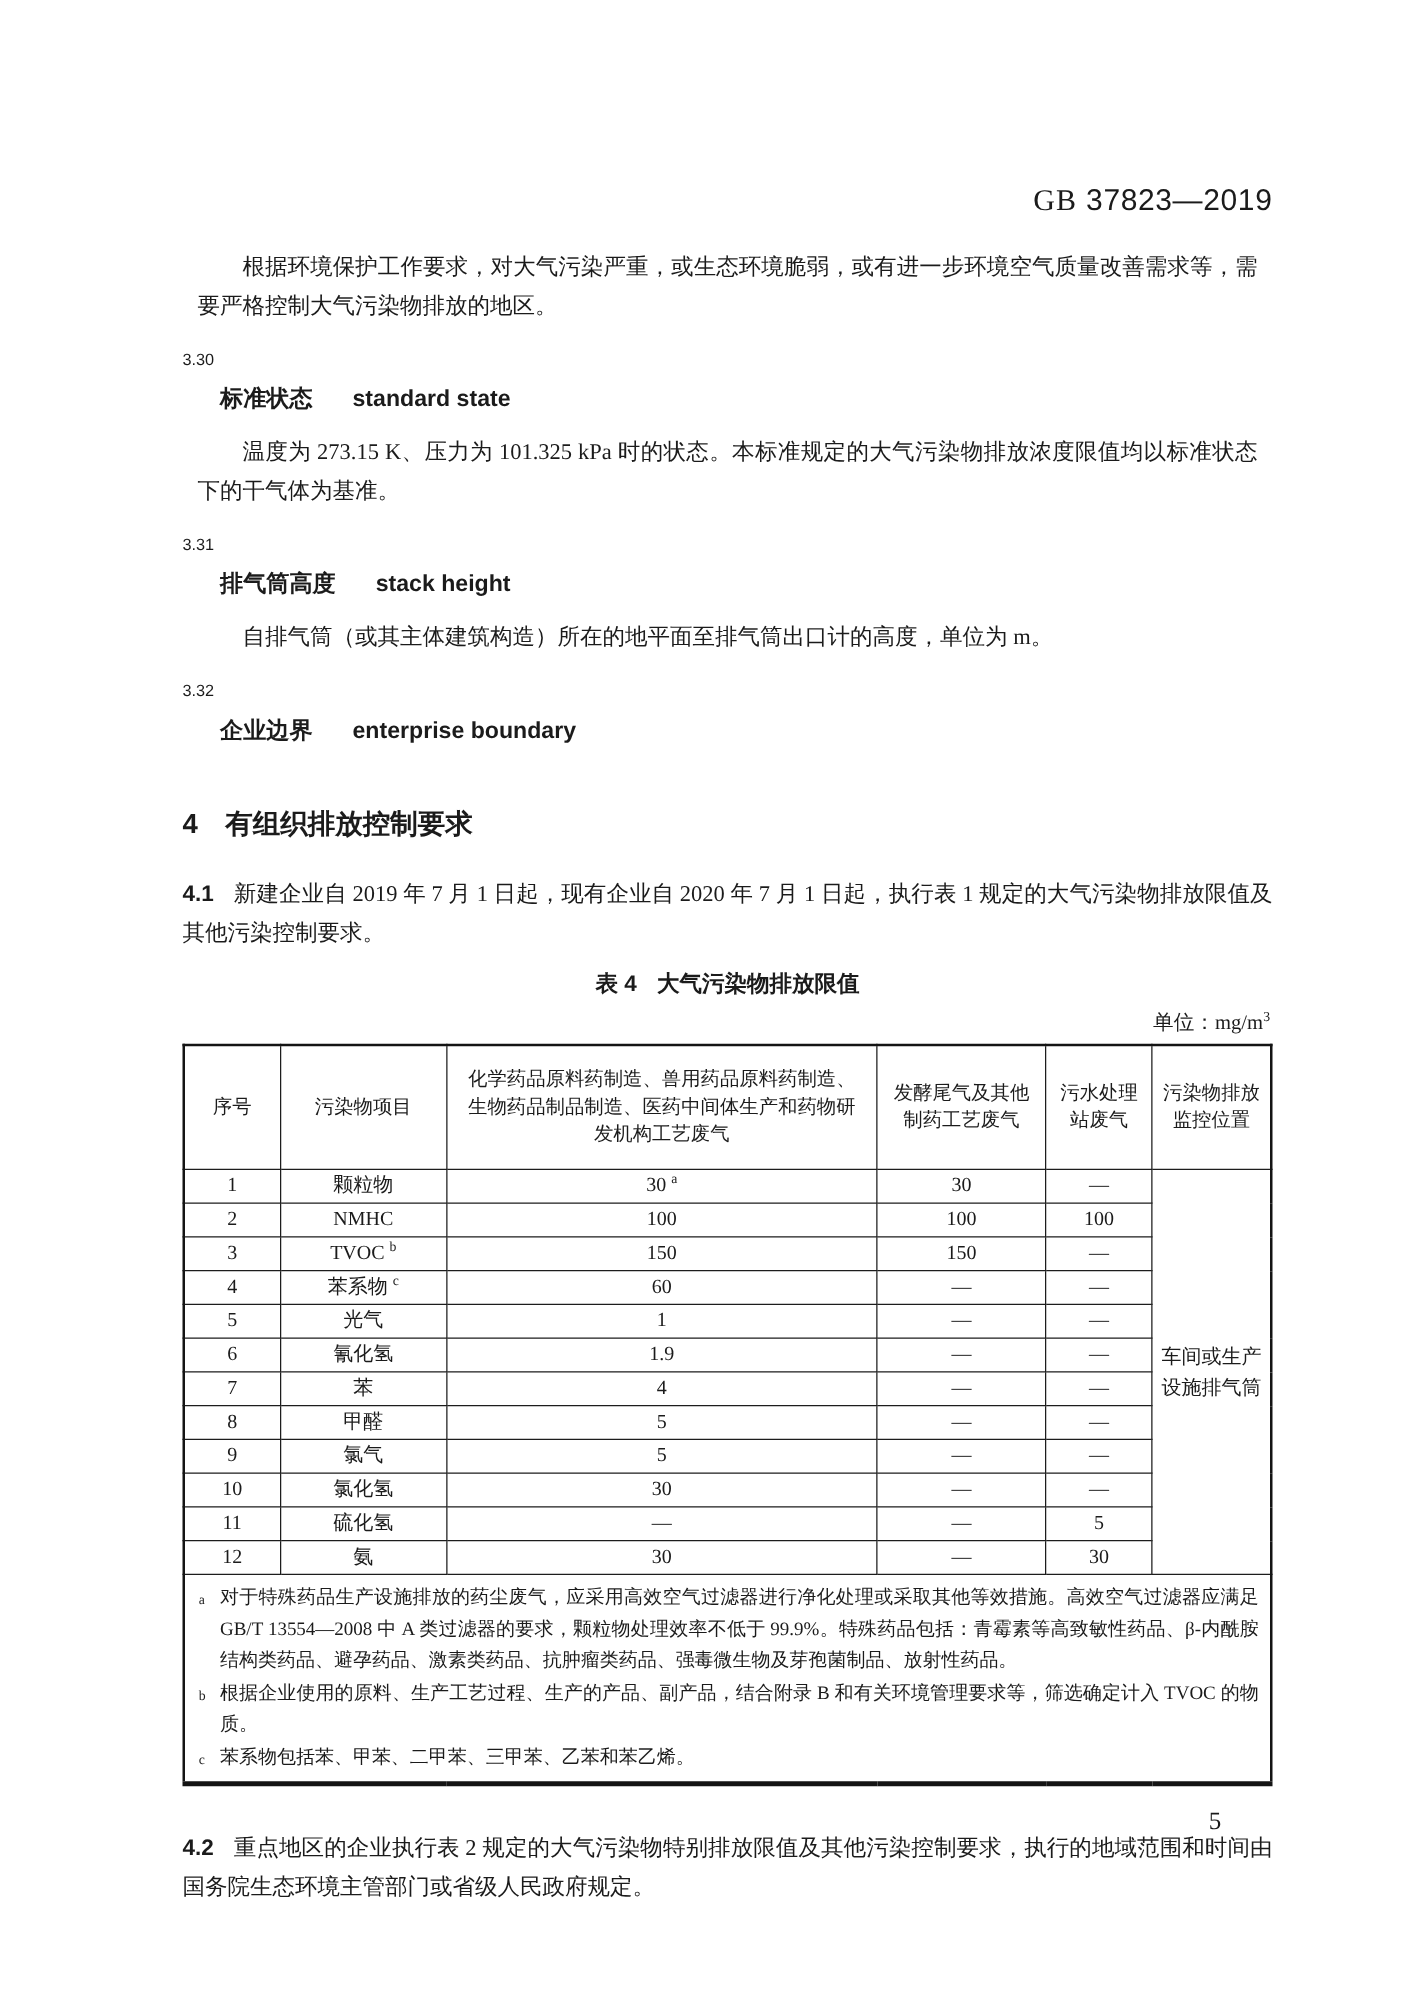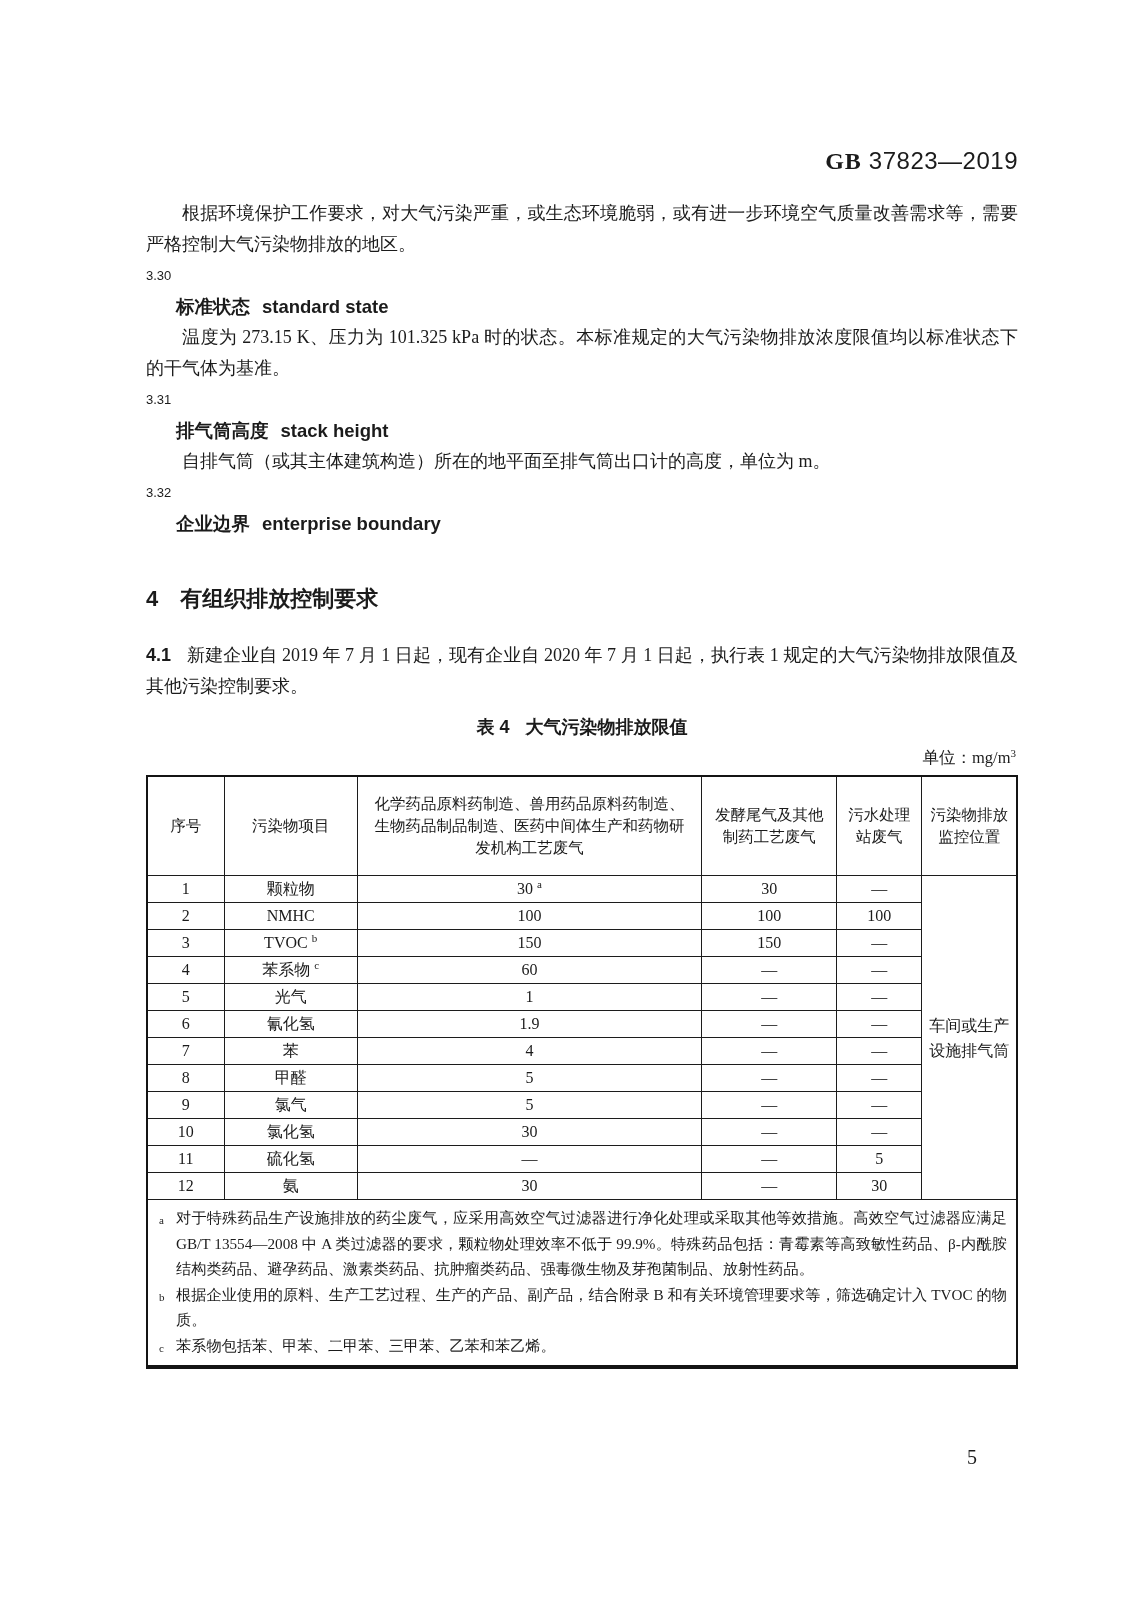--- a/index.html
+++ b/index.html
@@ -15,41 +15,41 @@
 
   .doc-number{
     text-align:right;
     font-family:"Liberation Sans","DejaVu Sans",sans-serif;
     font-size:24px;line-height:30px;
     margin:0 0 22px 0;
     letter-spacing:0.5px;
   }
   .doc-number .gb{
     font-family:"Liberation Serif","DejaVu Serif",serif;
-    font-weight:bold;margin-right:7px;letter-spacing:1px;
+    font-weight:normal;margin-right:7px;letter-spacing:1px;
   }
 
   .body-text{
-    margin:0;
+    margin:12px;
     font-size:18px;line-height:31px;
     text-align:justify;
   }
   .indent{text-indent:36px;}
 
   .clause-num{
     font-family:"Liberation Sans","DejaVu Sans",sans-serif;
     font-size:13px;line-height:31px;
   }
   .term-head{
     font-family:"Liberation Sans","DejaVu Sans",sans-serif;
     font-weight:bold;
     font-size:18.5px;line-height:31px;
     padding-left:30px;
   }
-  .term-head .en{margin-left:12px;}
+  .term-head .en{margin-left:32px;}
 
   .sec-head{
     font-family:"Liberation Sans","DejaVu Sans",sans-serif;
     font-weight:bold;
     font-size:22px;line-height:31px;
     margin-top:44px;
   }
   .sec-head .sec-num{margin-right:22px;}
 
   .clause-p{
@@ -287,17 +287,20 @@
               <span class="fn-marker">b</span><span>根据企业使用的原料、生产工艺过程、生产的产品、副产品，结合附录 B 和有关环境管理要求等，筛选确定计入 TVOC 的物质。</span>
             </div>
             <div class="footnote">
               <span class="fn-marker">c</span><span>苯系物包括苯、甲苯、二甲苯、三甲苯、乙苯和苯乙烯。</span>
             </div>
           </td>
         </tr>
       </tbody>
     </table>
 
+    <p class="clause-p" style="margin-top:34px">
+      <span class="cnum">4.2</span><span>重点地区的企业执行表 2 规定的大气污染物特别排放限值及其他污染控制要求，执行的地域范围和时间由国务院生态环境主管部门或省级人民政府规定。</span>
+    </p>
 
   </div>
 
   <div class="page-number">5</div>
 </div>
 
 </body></html>

